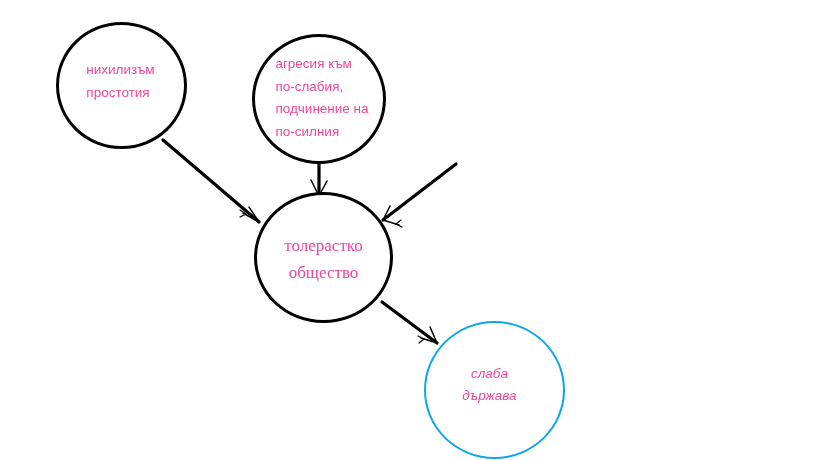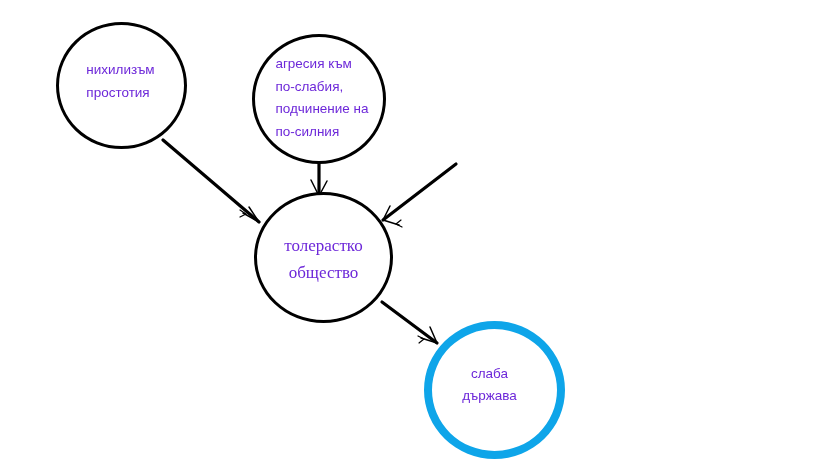--- a/index.html
+++ b/index.html
@@ -31,21 +31,21 @@
     position: absolute;
     box-sizing: border-box;
     border-radius: 50%;
     background: #ffffff;
     display: flex;
     align-items: center;
     justify-content: center;
   }
   .node-label {
     white-space: pre-line;
-    color: #6d28d9;
+    color: #ec4899;
     line-height: 22px;
   }
   .sans-node .node-label {
     font-family: "Liberation Sans", sans-serif;
     font-size: 13.5px;
     line-height: 22.5px;
   }
   .serif-node .node-label {
     font-family: "Liberation Serif", serif;
     font-size: 17px;
@@ -66,21 +66,22 @@
   #node-rejection {
     left: 438px; top: 29px;  width: 148px; height: 147px;
     border: 3px solid #000000;
   }
   #node-society {
     left: 254px; top: 192px; width: 139px; height: 131px;
     border: 3.5px solid #000000;
   }
   #node-weakstate {
     left: 424px; top: 321px; width: 141px; height: 138px;
-    border: 8px solid #0ea5e9;
+    border: 2px solid #0ea5e9;
+    font-style: italic;
   }
   #node-nihilism .node-label   { transform: translate(-1px, -4px); }
   #node-aggression .node-label { transform: translate(3px, -1px); }
   #node-rejection .node-label  { transform: translate(0px, -8px); }
   #node-society .node-label    { transform: translate(0px, 1px); }
   #node-weakstate .node-label  { transform: translate(-5px, -5px); }
 </style>
 </head>
 <body>
 

